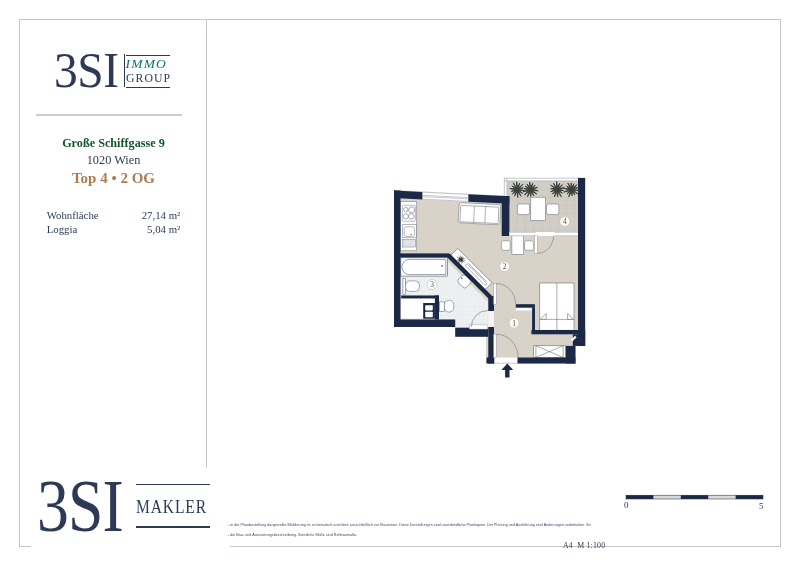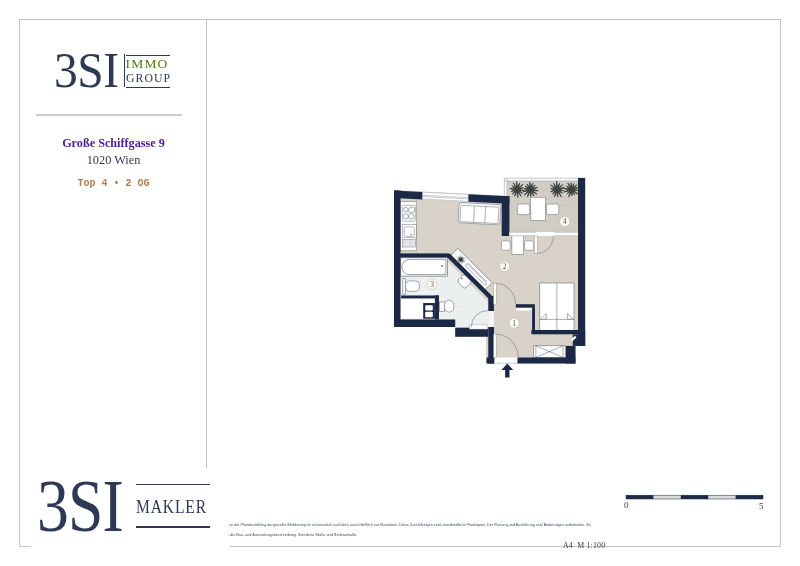--- a/index.html
+++ b/index.html
@@ -14,32 +14,36 @@
   <div class="abs" style="left:19px;top:19px;width:762px;height:528px;border:1px solid #c3c7c3;box-sizing:border-box;"></div>
 
   <div class="abs" style="left:206px;top:19px;width:1px;height:450px;background:#c3c7c3;"></div>
 
   <span class="abs" style="left:54px;top:44.6px;font-size:51px;line-height:1;letter-spacing:-0.5px;color:#2e3a55;transform:scaleX(0.93);transform-origin:left top;">3SI</span>
 
   <div class="abs" style="left:123.5px;top:54px;width:1.4px;height:33px;background:#2e3a55;"></div>
 
   <div class="abs" style="left:125.5px;top:54.6px;width:44px;">
     <div style="height:1.2px;background:#2e3a55;"></div>
-    <div style="font-size:13.5px;letter-spacing:1.2px;color:#4d7c0f;line-height:14.1px;margin-top:1.2px;">IMMO</div>
+    <div style="font-size:13.5px;letter-spacing:1.2px;color:#0f766e;line-height:14.1px;margin-top:1.2px;font-style:italic;">IMMO</div>
     <div style="font-size:13.5px;letter-spacing:1.2px;color:#2e3a55;line-height:14.1px;transform:scaleX(0.87);transform-origin:left top;">GROUP</div>
     <div style="height:1.2px;background:#2e3a55;margin-top:1.4px;"></div>
   </div>
 
   <div class="abs" style="left:36px;top:114.3px;width:146px;height:1.5px;background:#c9cdd2;"></div>
 
-  <div class="abs" style="left:19px;top:135.7px;width:189px;text-align:center;font-size:12.2px;font-weight:bold;color:#4c1d95;">Große Schiffgasse 9</div>
+  <div class="abs" style="left:19px;top:135.7px;width:189px;text-align:center;font-size:12.2px;font-weight:bold;color:#14532d;">Große Schiffgasse 9</div>
   <div class="abs" style="left:19px;top:152.7px;width:189px;text-align:center;font-size:12.3px;font-weight:normal;color:#2e3a55;">1020 Wien</div>
 
-  <div class="abs" style="left:19px;top:178px;width:189px;text-align:center;font-size:10px;font-weight:bold;color:#ae7c50;font-family:Liberation Mono, monospace;">Top 4 • 2 OG</div>
-
+  <div class="abs" style="left:19px;top:170px;width:189px;text-align:center;font-size:15px;font-weight:bold;color:#ae7c50;">Top 4 • 2 OG</div>
+
+  <div class="abs" style="left:46.7px;top:209.2px;width:133.6px;font-size:10.8px;line-height:13.8px;color:#2e3a55;">
+    <div><span>Wohnfläche</span><span style="float:right;">27,14 m²</span></div>
+    <div><span>Loggia</span><span style="float:right;">5,04 m²</span></div>
+  </div>
 
 
   <svg id="plan" class="abs" style="left:0;top:0;" width="800" height="566" viewBox="0 0 800 566">
     <defs>
       <pattern id="tile" width="4.2" height="4.2" patternUnits="userSpaceOnUse">
           <path d="M4.2 0H0V4.2" fill="none" stroke="#dde4e8" stroke-width="0.5"></path>
         </pattern>
       <pattern id="lgrid" width="8.2" height="8.2" patternUnits="userSpaceOnUse">
           <path d="M8.2 0H0V8.2" fill="none" stroke="#c2bdb4" stroke-width="0.5"></path>
         </pattern>

